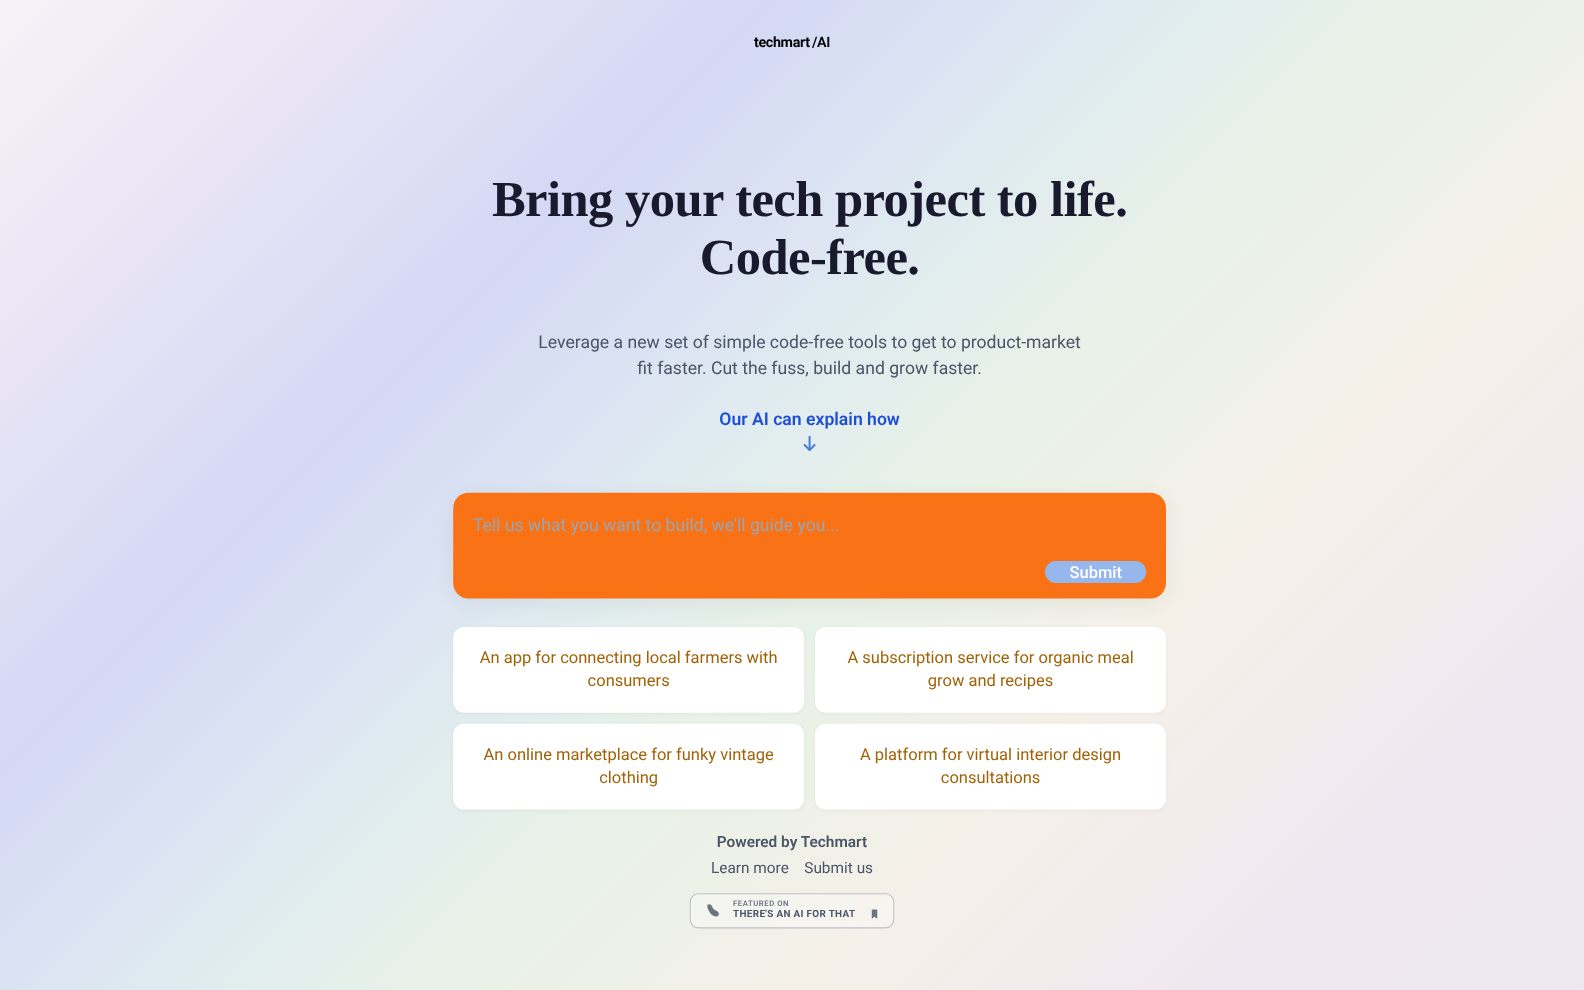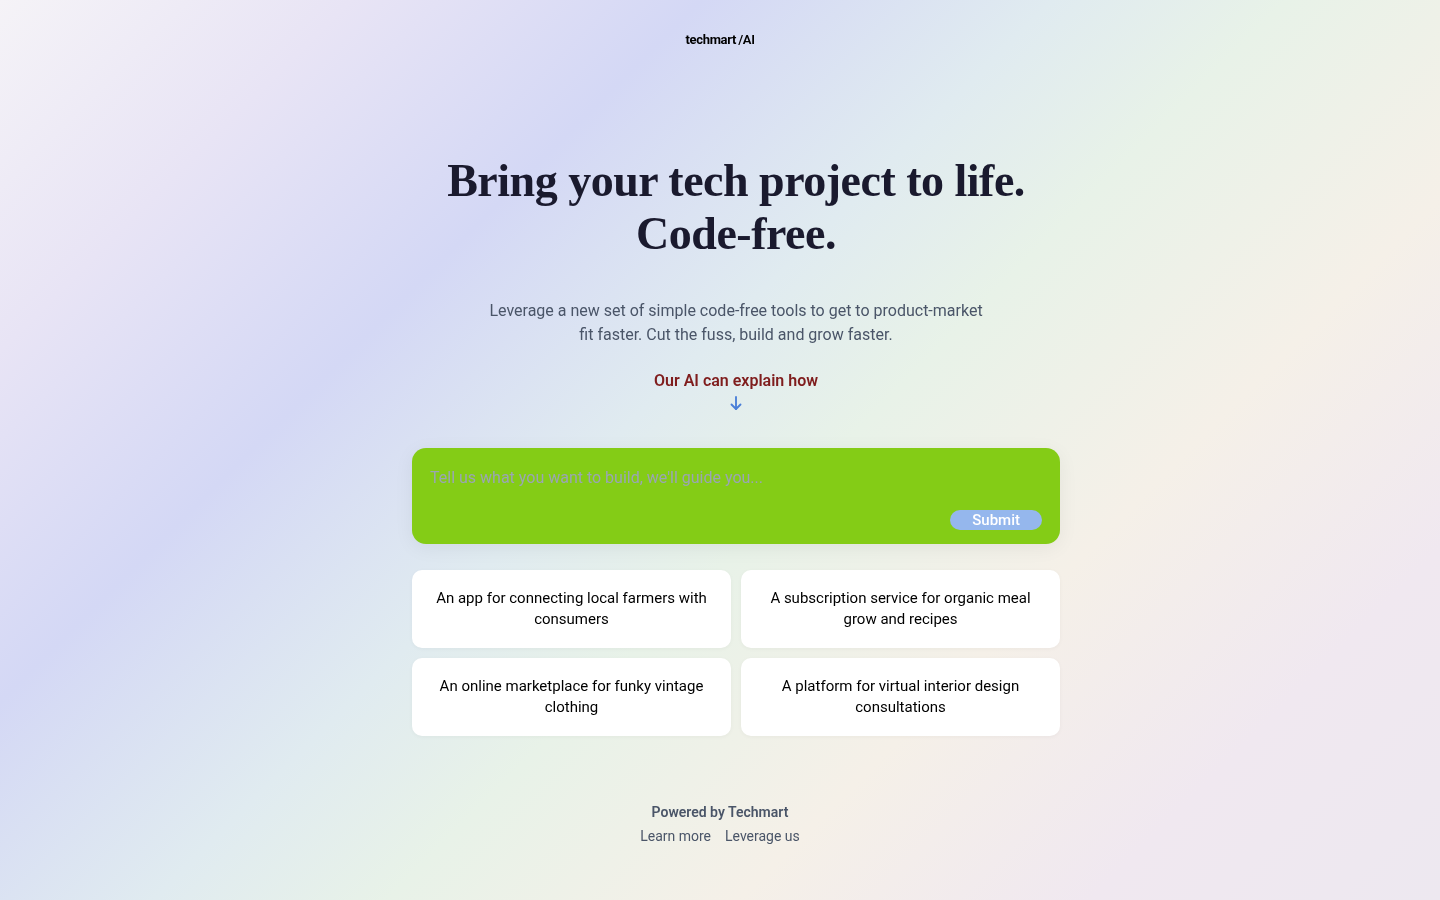--- a/index.html
+++ b/index.html
@@ -65,39 +65,39 @@
       color: #4a5568;
       text-align: center;
       line-height: 1.5;
       max-width: 500px;
     }
     
     .cta-text {
       margin-top: 24px;
       font-size: 16px;
       font-weight: 600;
-      color: #7f1d1d;
+      color: #1d4ed8;
       text-align: center;
     }
     
     .arrow-down {
       margin-top: 4px;
       display: flex;
       justify-content: center;
     }
     
     .arrow-down svg {
       width: 18px;
       height: 18px;
     }
     
     .input-card {
       margin-top: 36px;
       width: 648px;
-      background: #84cc16;
+      background: #f97316;
       border-radius: 14px;
       box-shadow: 0 4px 20px rgba(0,0,0,0.06);
       padding: 20px 18px 14px 18px;
       display: flex;
       flex-direction: column;
     }
     
     .prompt-input {
       width: 100%;
       border: none;
@@ -138,21 +138,21 @@
       display: grid;
       grid-template-columns: 1fr 1fr;
       gap: 10px;
     }
     
     .suggestion-card {
       background: #fff;
       border-radius: 10px;
       padding: 18px 22px;
       font-size: 15px;
-      color: #000000;
+      color: #a16207;
       text-align: center;
       line-height: 1.4;
       cursor: pointer;
       box-shadow: 0 1px 4px rgba(0,0,0,0.04);
     }
     
     .footer {
       position: absolute;
       bottom: 56px;
       left: 0;
@@ -263,15 +263,31 @@
     <div class="suggestion-card">A subscription service for organic meal grow and recipes</div>
     <div class="suggestion-card">An online marketplace for funky vintage clothing</div>
     <div class="suggestion-card">A platform for virtual interior design consultations</div>
   </div>
 </div>
 
 <div class="footer">
   <div class="powered-by">Powered by Techmart</div>
   <div class="footer-links">
     <span class="footer-link">Learn more</span>
-    <span class="footer-link">Leverage us</span>
+    <span class="footer-link">Submit us</span>
+  </div>
+  <div class="badge">
+    <span class="badge-icon">
+      <svg viewBox="0 0 24 24" fill="#6b7280">
+        <path d="M6 4c2 0 3 1 4 3 1 2 2 4 5 5 2 1 3 2 3 4s-1 3-3 3c-3 0-6-2-8-5-2-3-3-6-3-8 0-1 1-2 2-2z"></path>
+      </svg>
+    </span>
+    <span class="badge-text">
+      <span class="badge-small">FEATURED ON</span>
+      <span class="badge-main">THERE'S AN AI FOR THAT</span>
+    </span>
+    <span class="badge-bookmark">
+      <svg viewBox="0 0 24 24" fill="#6b7280">
+        <path d="M6 2h12v20l-6-4-6 4V2z"></path>
+      </svg>
+    </span>
   </div>
 </div>
 
 </body></html>

